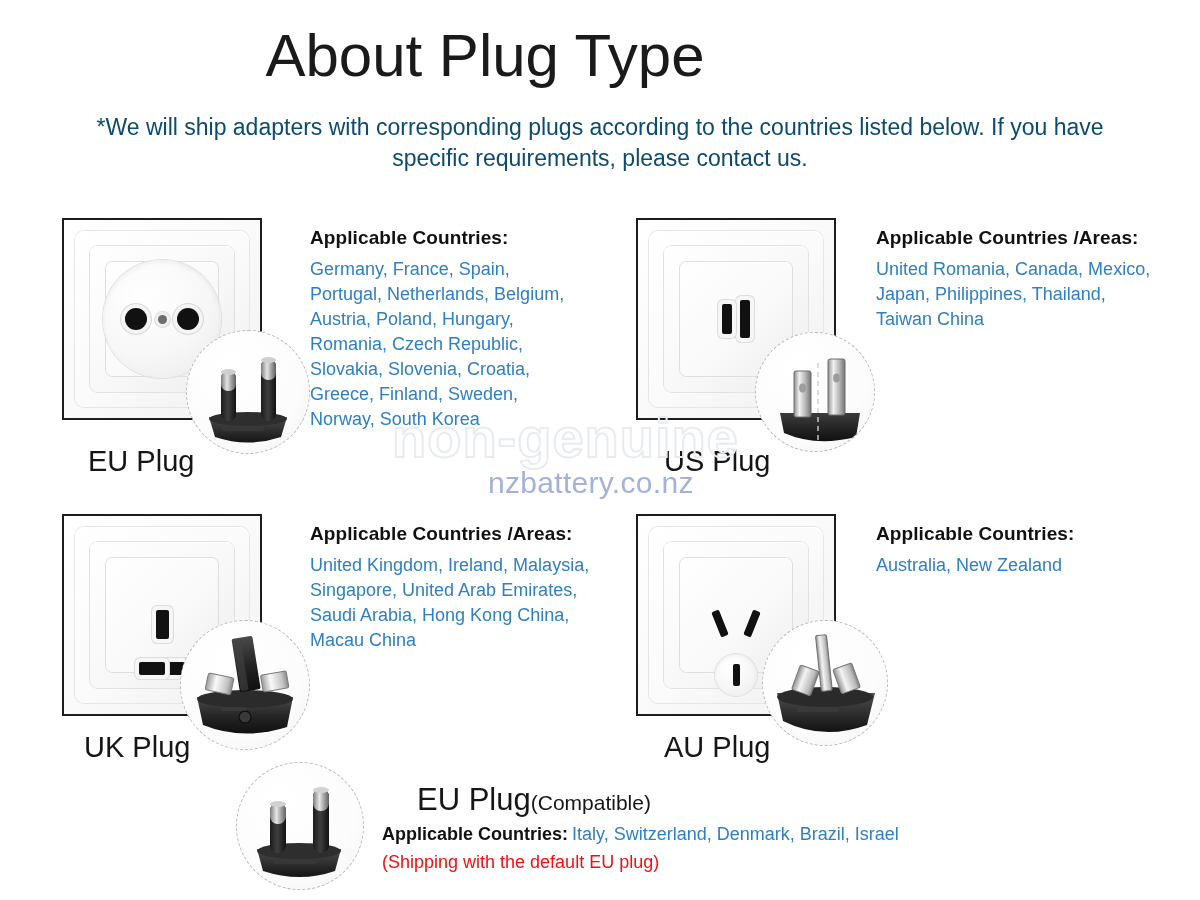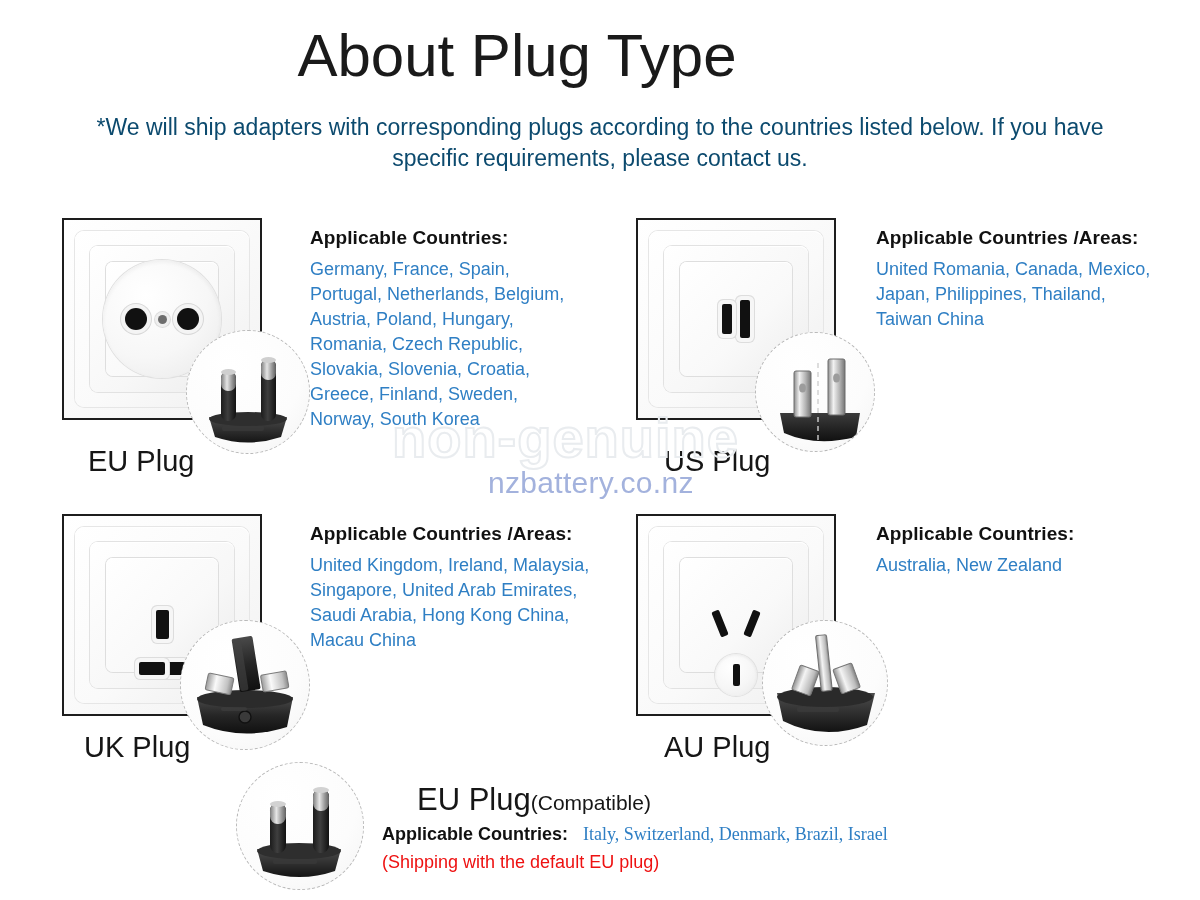--- a/index.html
+++ b/index.html
@@ -12,21 +12,20 @@
   }
   .page{position:relative;width:1200px;height:900px;}
 
   
   .title{
     position:absolute;top:22px;left:0;width:970px;
     text-align:center;
     font-size:60px;line-height:68px;
     font-weight:400;color:#1a1a1a;
     letter-spacing:0px;
-    padding-left:32px;
   }
   .subtitle{
     position:absolute;top:112px;left:70px;width:1060px;
     text-align:center;color:#0c4a6e;
     font-size:23px;line-height:31px;font-weight:400;
   }
   .socket-wrap{position:absolute;}
 
   
   .socket{
@@ -146,21 +145,21 @@
   .bottom-title{
     position:absolute;left:382px;top:782px;
     font-size:31px;color:#161616;line-height:36px;white-space:nowrap;margin-left:35px;
   }
   .bottom-title .small{font-size:21px;}
   .bottom-ac{
     position:absolute;left:382px;top:822px;
     font-size:18px;line-height:24px;white-space:nowrap;
   }
   .bottom-ac .h{font-weight:bold;color:#111;}
-  .bottom-ac .v{color:#2f7fc4;margin-left:15px;font-family:Liberation Serif, serif;}
+  .bottom-ac .v{color:#2f7fc4;margin-left:4px;}
   .bottom-note{
     position:absolute;left:382px;top:850px;
     font-size:18px;line-height:24px;color:#ee1111;white-space:nowrap;
   }
 
   
   .wm-main{
     position:absolute;left:392px;top:408px;
     font-size:56px;line-height:60px;font-weight:bold;
     color:transparent;

